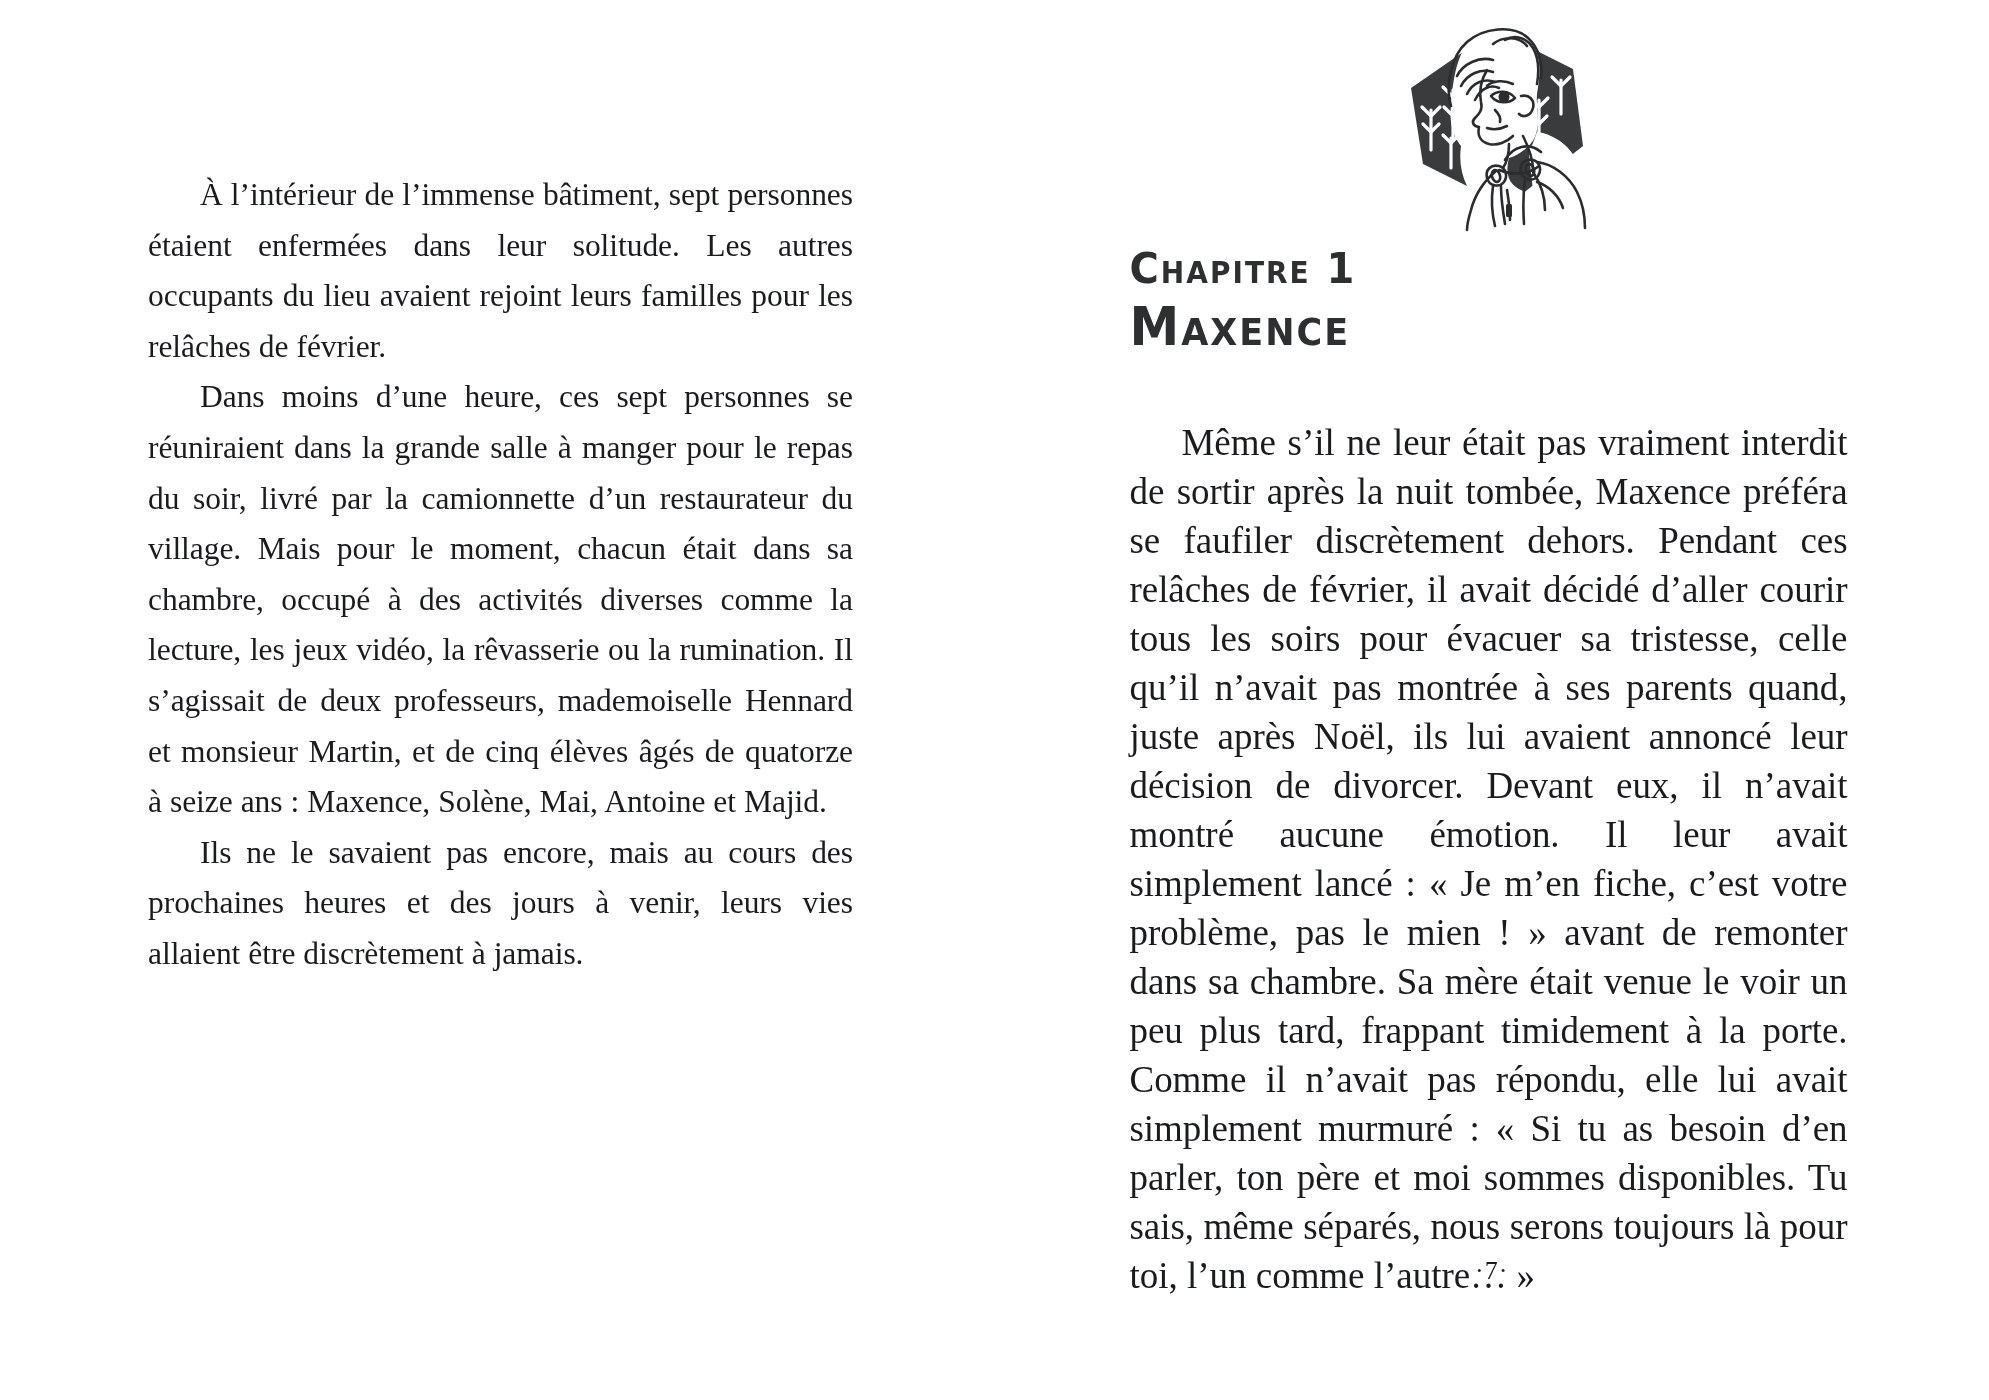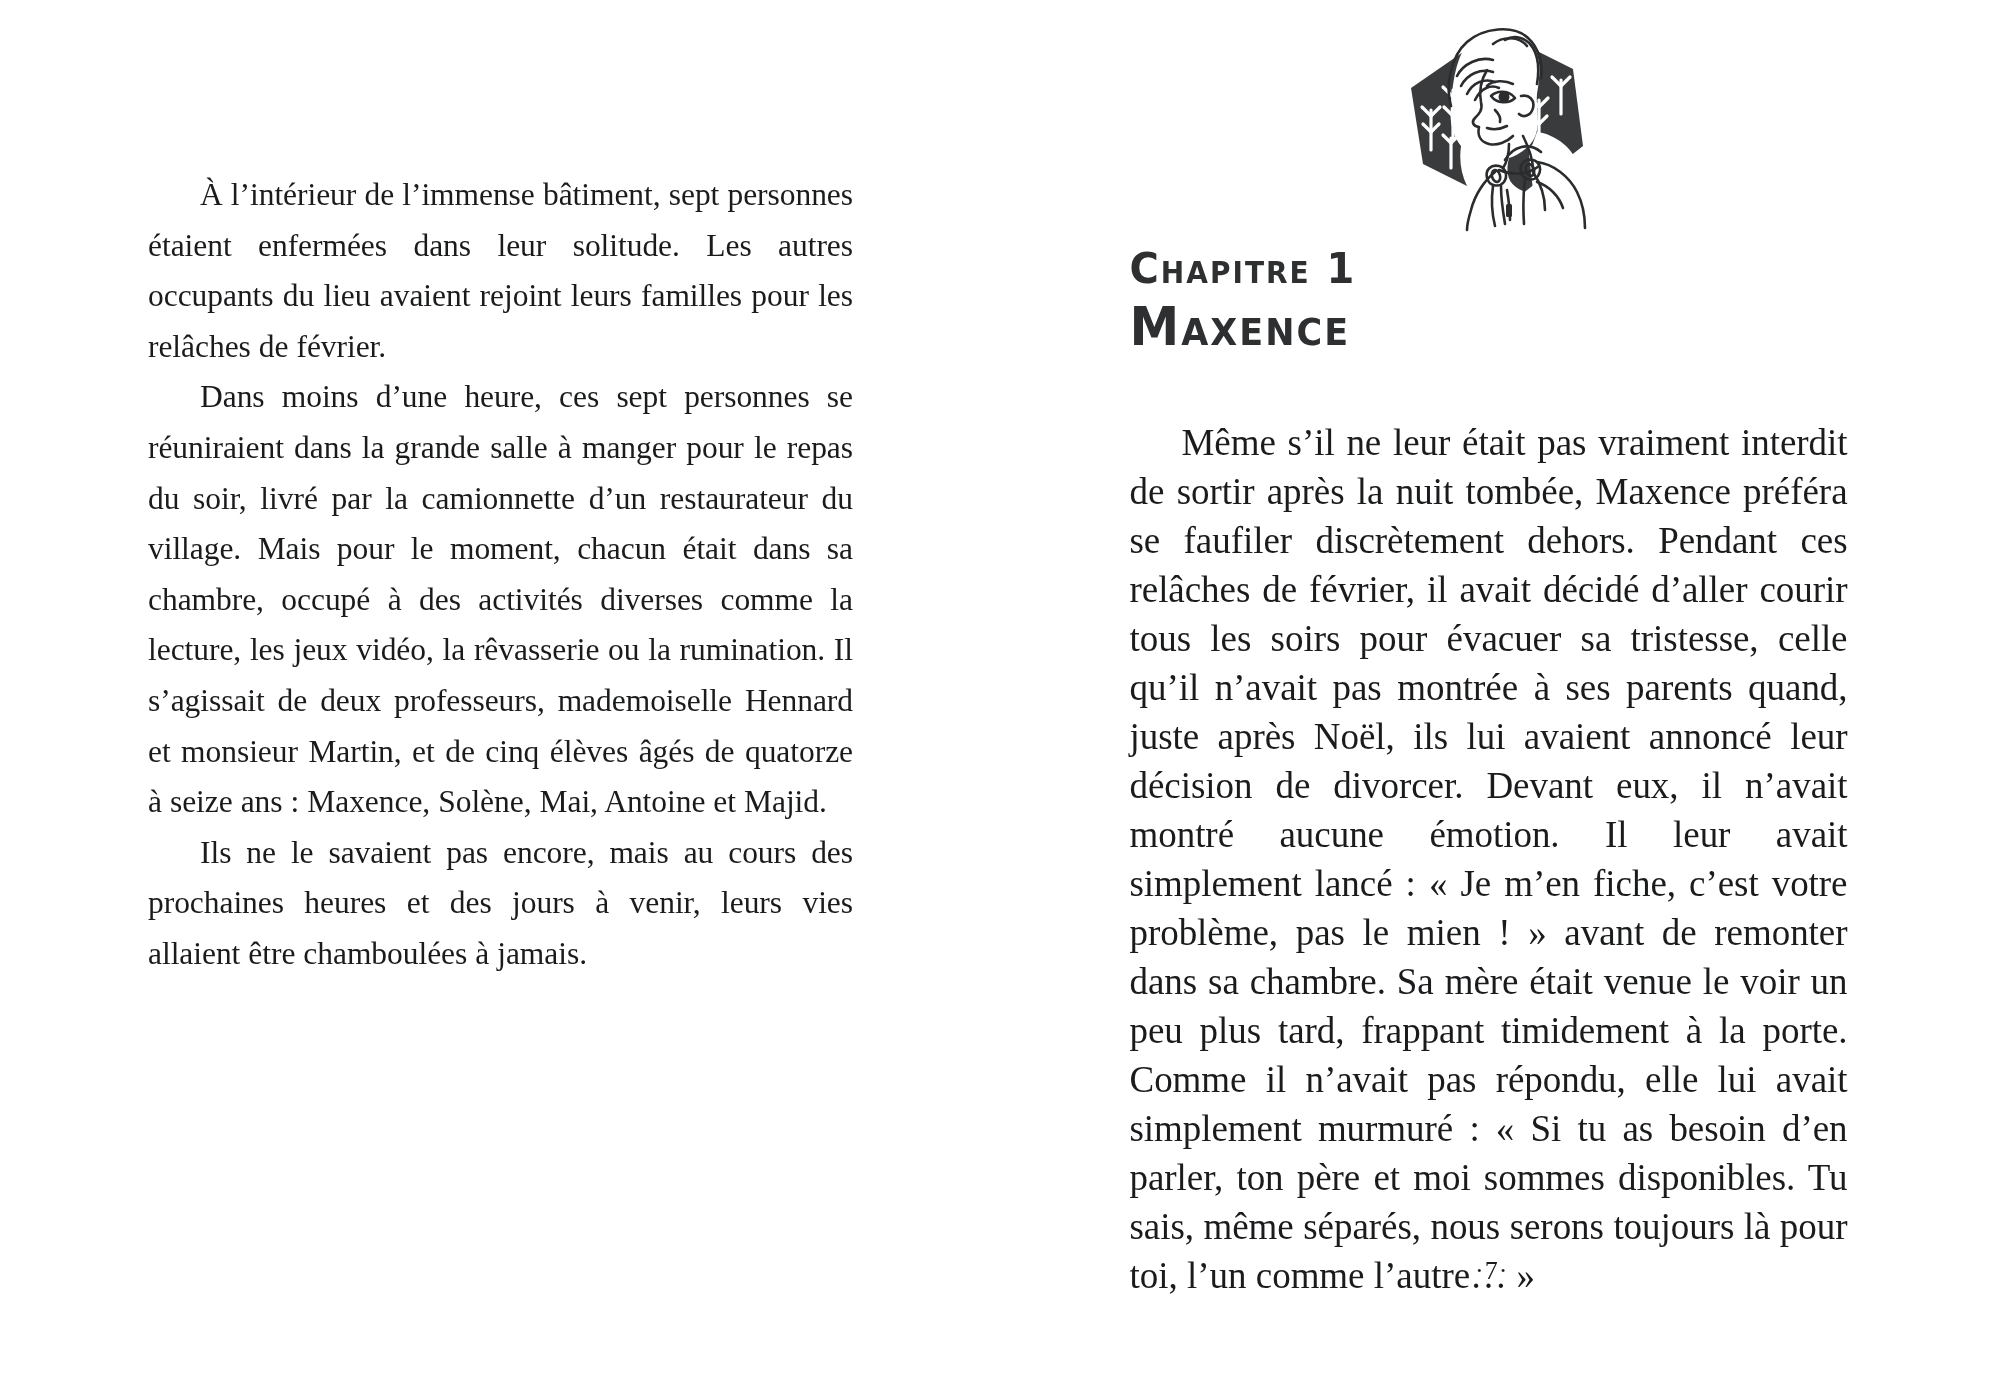--- a/index.html
+++ b/index.html
@@ -110,21 +110,21 @@
 </style>
 </head>
 <body>
 
 <div class="spread">
 
   <div class="page page-left">
     <div class="col">
       <p class="body">À l’intérieur de l’immense bâtiment, sept personnes étaient enfermées dans leur solitude. Les autres occupants du lieu avaient rejoint leurs familles pour les relâches de février.</p>
       <p class="body">Dans moins d’une heure, ces sept personnes se réuniraient dans la grande salle à manger pour le repas du soir, livré par la camionnette d’un restaurateur du village. Mais pour le moment, chacun était dans sa chambre, occupé à des activités diverses comme la lecture, les jeux vidéo, la rêvasserie ou la rumination. Il s’agissait de deux professeurs, mademoiselle Hennard et monsieur Martin, et de cinq élèves âgés de quatorze à seize ans : Maxence, Solène, Mai, Antoine et Majid.</p>
-      <p class="body">Ils ne le savaient pas encore, mais au cours des prochaines heures et des jours à venir, leurs vies allaient être chamboulées à jamais.</p>
+      <p class="body">Ils ne le savaient pas encore, mais au cours des prochaines heures et des jours à venir, leurs vies allaient être discrètement à jamais.</p>
     </div>
   </div>
 
   <div class="page page-right">
 
     <div class="illus-wrap">
       <svg class="illus" viewBox="0 0 215 218" aria-hidden="true">
 
         <polygon points="108,16 186,55 196,132 120,192 36,150 24,74" fill="#3a3b3d"></polygon>
 

